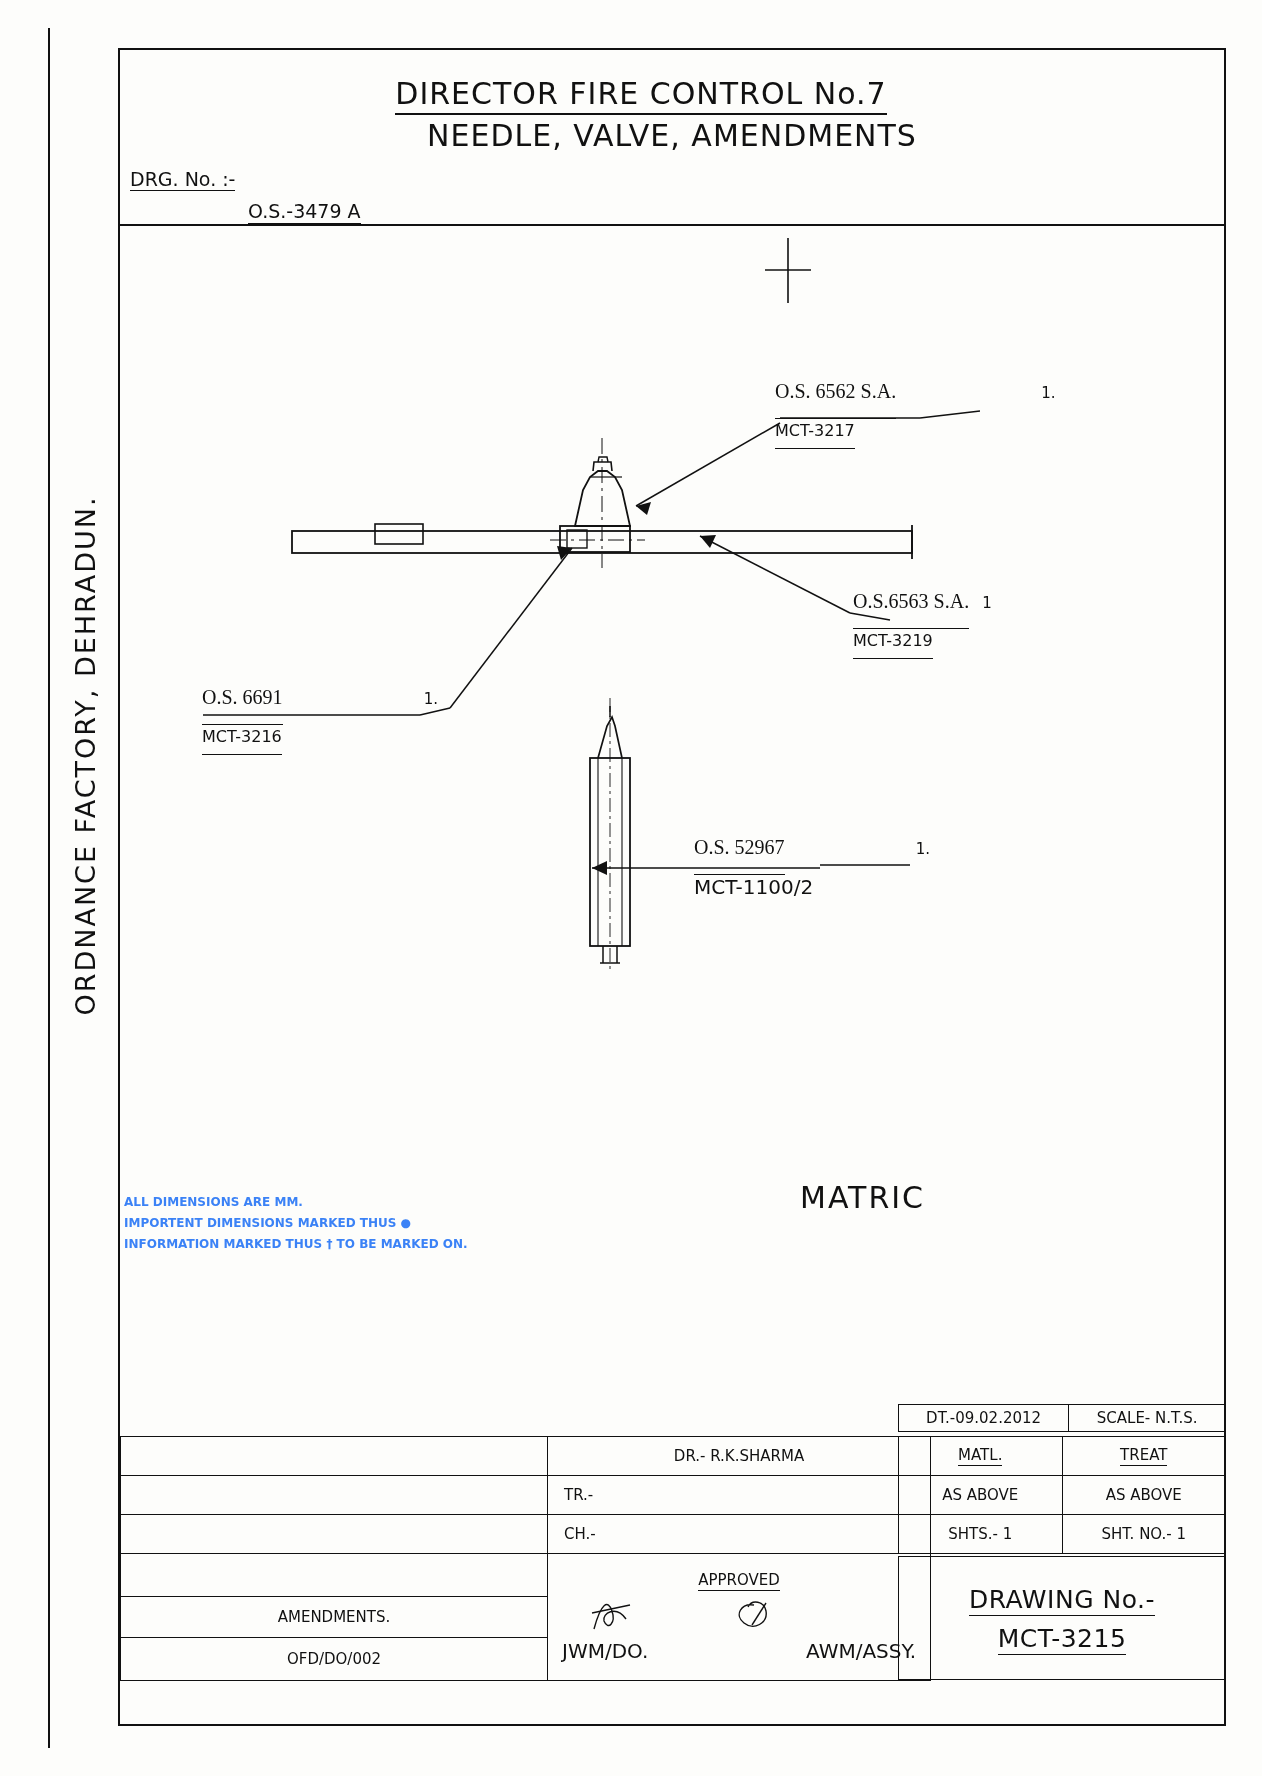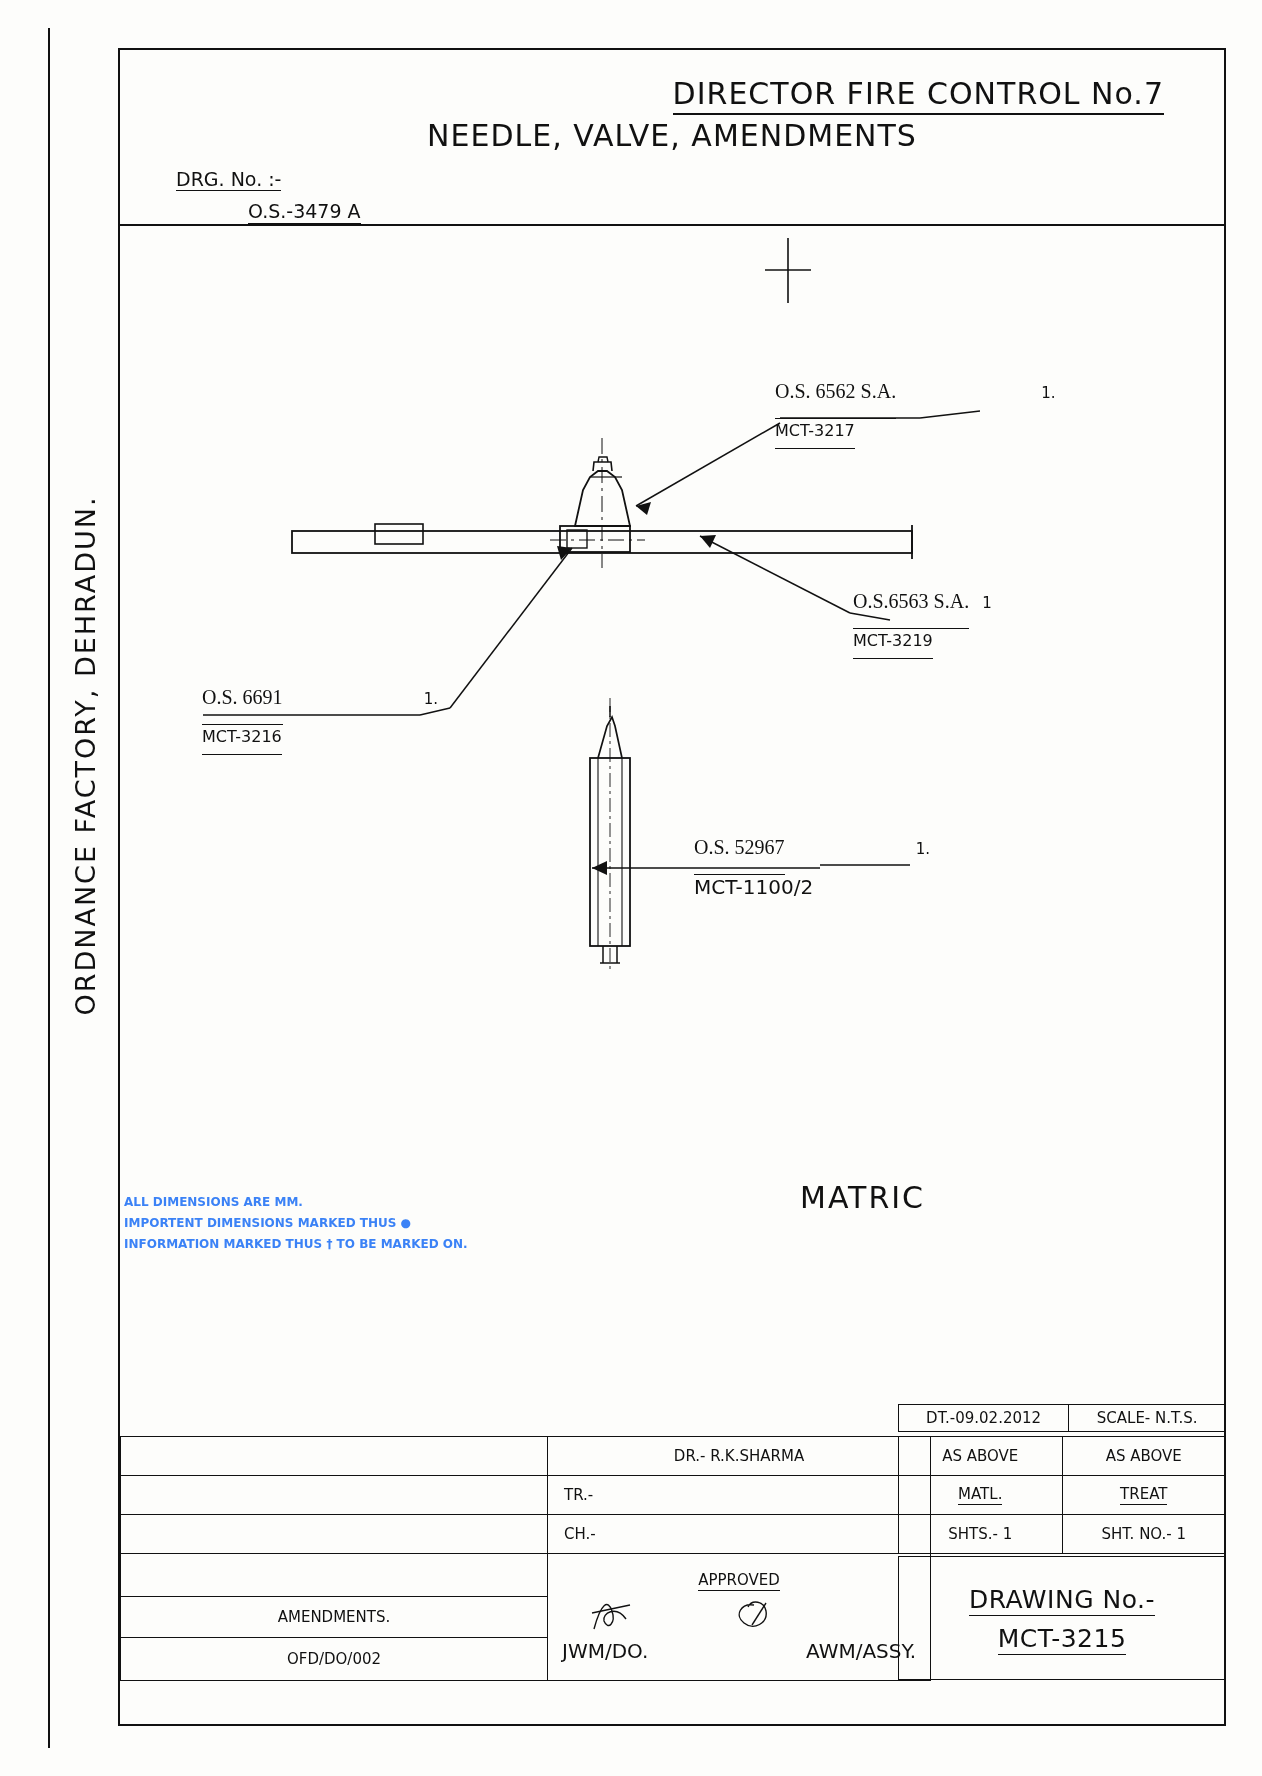--- a/index.html
+++ b/index.html
@@ -47,21 +47,21 @@
     top: 48px;
     width: 1108px;
     height: 178px;
     border-bottom: 2px solid #111;
     box-sizing: border-box;
   }
   .main-title {
     position: absolute;
     left: 0; top: 28px;
     width: 1046px;
-    text-align: right;
+    text-align: center;
     font-family: "DejaVu Sans", sans-serif;
     font-size: 30px;
     letter-spacing: 1px;
     color: #111;
   }
   .main-title span.u {
     border-bottom: 2px solid #111;
     padding-bottom: 2px;
   }
   .main-title-2 {
@@ -77,21 +77,20 @@
   .drg-no-label {
     position: absolute;
     left: 12px;
     top: 120px;
     font-family: "DejaVu Sans", sans-serif;
     font-size: 19px;
     color: #111;
   }
   .drg-no-label .u {
     border-bottom: 1.5px solid #111;
-    margin-left: 46px;
   }
   .drg-no-value {
     position: absolute;
     left: 130px;
     top: 152px;
     font-family: "DejaVu Sans", sans-serif;
     font-size: 19px;
     color: #111;
     border-bottom: 1.5px solid #111;
     padding-bottom: 1px;
@@ -307,26 +306,26 @@
         <tr>
       <td class="c-center" style="width:164px;">DT.-09.02.2012</td>
       <td class="c-center" style="width:164px;">SCALE- N.T.S.</td>
     </tr>
   </tbody>
     </table>
 
   <table class="tbl" style="left:898px; top:1436px; width:328px;">
     <tbody>
         <tr>
+      <td class="c-center" style="width:164px; height:30px;"><span class="u-text">MATL.</span></td>
+      <td class="c-center" style="width:164px; height:30px;"><span class="u-text">TREAT</span></td>
+    </tr>
+    <tr>
       <td class="c-center" style="height:30px;">AS ABOVE</td>
       <td class="c-center" style="height:30px;">AS ABOVE</td>
-    </tr>
-    <tr>
-      <td class="c-center" style="width:164px; height:30px;"><span class="u-text">MATL.</span></td>
-      <td class="c-center" style="width:164px; height:30px;"><span class="u-text">TREAT</span></td>
     </tr>
     <tr>
       <td class="c-center" style="height:30px;">SHTS.- 1</td>
       <td class="c-center" style="height:30px;">SHT. NO.- 1</td>
     </tr>
   </tbody>
     </table>
 
   <table class="tbl" style="left:898px; top:1556px; width:328px;border-radius:10px;">
     <tbody>

